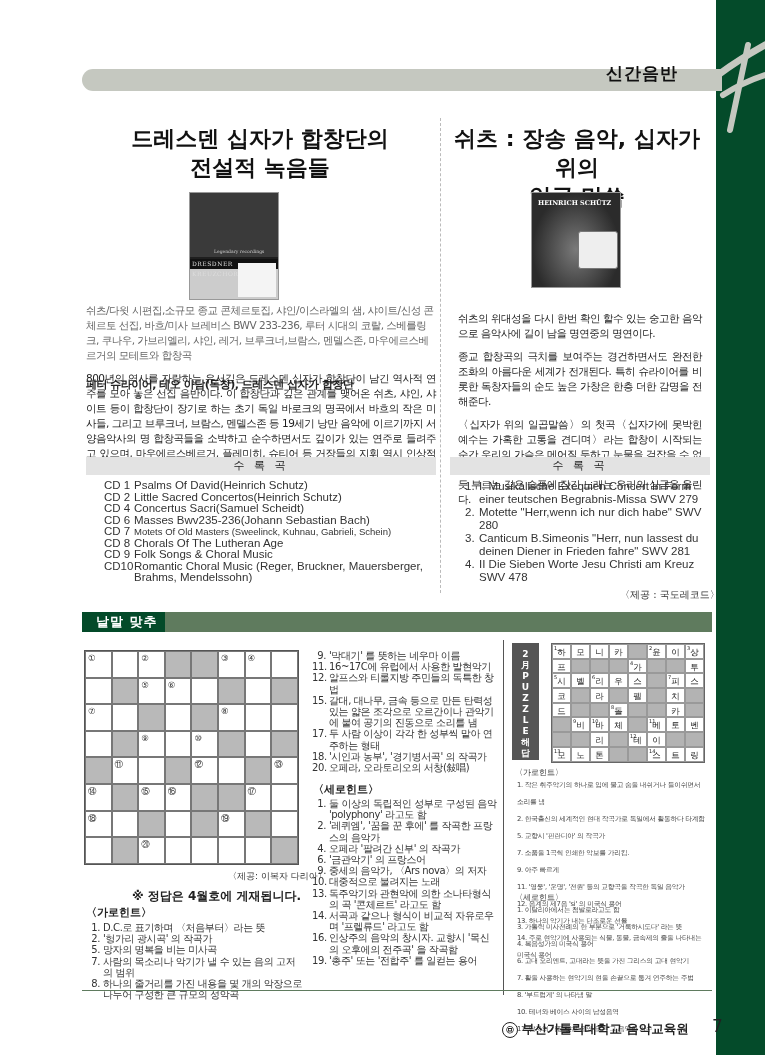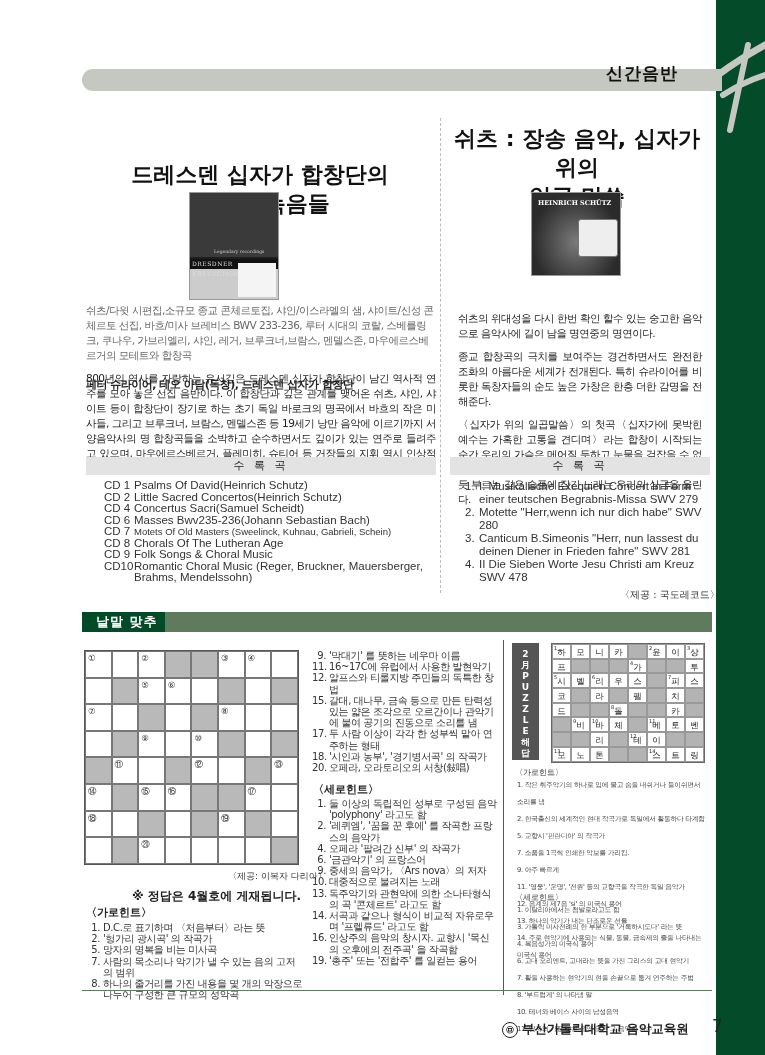--- a/index.html
+++ b/index.html
@@ -10,21 +10,21 @@
   .top-bar-title { position: absolute; top: 62px; left: 606px; font-size: 17px; font-weight: bold; color: #111; letter-spacing: 1px; }
   .logo-glyph { position: absolute; top: 20px; left: 718px; width: 47px; height: 120px; }
   .col-divider { position: absolute; top: 118px; left: 440px; height: 475px; border-left: 1px dashed #bbb; }
 
   .article-title { position: absolute; text-align: center; font-weight: bold; font-size: 22px; line-height: 29px; color: #111; }
   .cover { position: absolute; border: 1px solid #999; }
   .cover1 { left: 189px; top: 192px; width: 90px; height: 108px; background: linear-gradient(#3a3a3a 0 60%, #1e1e1e 60% 70%, #ccc 70% 100%); }
   .cover1 .band { position:absolute; left:0; top:66px; width:100%; height:10px; background:#111; color:#ddd; font-family:"DejaVu Serif",serif; font-size:6px; padding-left:2px; line-height:10px; letter-spacing:0.5px; }
   .cover1 .leg { position:absolute; left:24px; top:56px; color:#ccc; font-family:"DejaVu Serif",serif; font-size:4.5px; }
   .cover1 .sticker { position:absolute; right:2px; bottom:2px; width:38px; height:34px; background:#f4f4f4; }
-  .cover2 { left: 531px; top: 192px; width: 90px; height: 84px; background: radial-gradient(ellipse at 50% 60%, #7a7a7a, #2b2b2b 70%); }
+  .cover2 { left: 531px; top: 192px; width: 90px; height: 96px; background: radial-gradient(ellipse at 50% 60%, #7a7a7a, #2b2b2b 70%); }
   .cover2 .name { position:absolute; top:6px; left:6px; color:#fff; font-family:"DejaVu Serif",serif; font-weight:bold; font-size:6.5px; }
   .cover2 .sticker { position:absolute; right:2px; bottom:18px; width:40px; height:38px; background:#eee; border:1px solid #777; border-radius:3px; }
 
   .meta { position: absolute; font-size: 10.5px; line-height: 15px; color: #666; letter-spacing: -0.5px; }
   .performers { position: absolute; font-size: 11px; font-weight: bold; color: #222; letter-spacing: -0.5px; }
   .body-text { position: absolute; font-size: 10.5px; line-height: 15px; color: #222; text-align: justify; letter-spacing: -0.5px; }
   .body-text p { margin: 8px; }
 
   .tracks-head { position: absolute; height: 18px; background: #e3e3e3; text-align: center; font-size: 11px; line-height: 18px; color: #222; letter-spacing: 3px; }
   .track-list { position: absolute; font-family: "Liberation Sans", sans-serif; font-size: 11.5px; line-height: 11.5px; color: #333; list-style: none; }
@@ -72,21 +72,21 @@
 <div class="side-strip"></div>
 <svg class="logo-glyph" viewBox="0 0 47 120">
   <path d="M0 55 Q20 40 47 25" stroke="#c5c8c0" stroke-width="7" fill="none" stroke-linecap="round"></path>
   <path d="M5 75 Q25 62 47 55" stroke="#c5c8c0" stroke-width="6" fill="none" stroke-linecap="round"></path>
   <path d="M30 25 L12 110" stroke="#c5c8c0" stroke-width="6" fill="none" stroke-linecap="round"></path>
 </svg>
 <div class="top-bar"></div>
 <div class="top-bar-title">신간음반</div>
 <div class="col-divider"></div>
 
-<div class="article-title" style="left:82px; top:124px; width:356px;margin-top:36px;">
+<div class="article-title" style="left:82px; top:124px; width:356px;">
   <div>드레스덴 십자가 합창단의</div>
   <div>전설적 녹음들</div>
 </div>
 <div class="cover cover1">
   <div class="leg">Legendary recordings</div>
   <div class="band">DRESDNER KREUZCHOR</div>
   <div class="sticker"></div>
 </div>
 <div class="meta" style="left:86px; top:303px; width:350px;">쉬츠/다윗 시편집,소규모 종교 콘체르토집, 샤인/이스라엘의 샘, 샤이트/신성 콘체르토 선집, 바흐/미사 브레비스 BWV 233-236, 루터 시대의 코랄, 스베를링크, 쿠나우, 가브리엘리, 샤인, 레거, 브루크너,브람스, 멘델스존, 마우에르스베르거의 모테트와 합창곡</div>
 <div class="performers" style="left:86px; top:349px; width:350px;margin-top:28px;">페터 슈라이어, 테오 아담(독창), 드레스덴 십자가 합창단</div>

